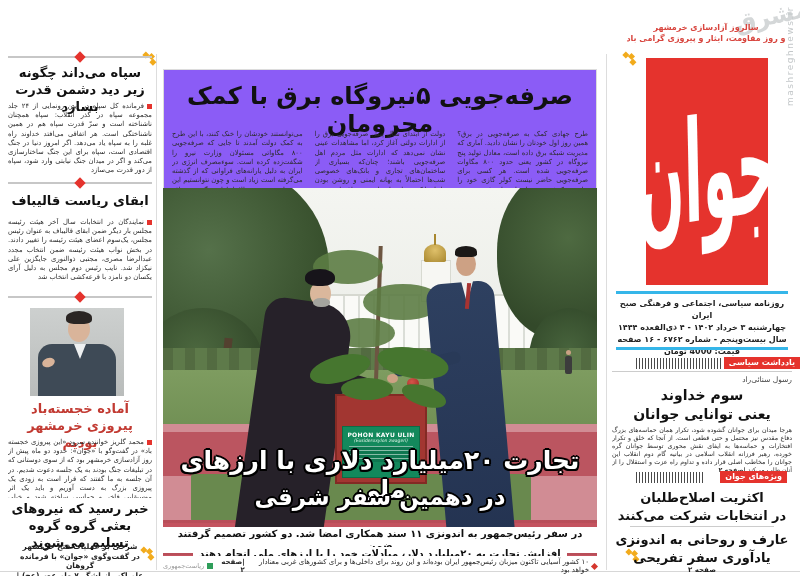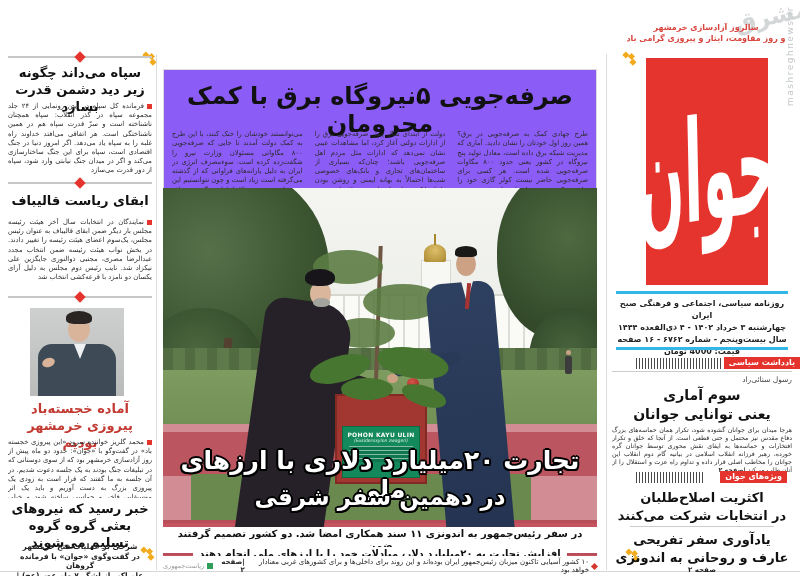--- a/index.html
+++ b/index.html
@@ -177,41 +177,41 @@
   </div>
   <div class="brule" style="top:347px;"></div>
 
   <div class="tagrow" style="top:356px;">
     <div class="barcode"></div>
     <div class="rlabel">یادداشت سیاسی</div>
     <div class="jlogo">↙</div>
   </div>
   <div class="author fa">رسول سنائی‌راد</div>
   <div class="note-title fa">
-    <div>سوم آماری</div>
+    <div>سوم خداوند</div>
     <div>یعنی توانایی جوانان</div>
   </div>
   <div class="note-body fa">
     <span>هرجا میدان برای جوانان گشوده شود، تکرار همان حماسه‌های بزرگ دفاع مقدس نیز محتمل و حتی قطعی است. از آنجا که خلق و تکرار افتخارات و حماسه‌ها به ایفای نقش محوری توسط جوانان گره خورده، رهبر فرزانه انقلاب اسلامی در بیانیه گام دوم انقلاب این جوانان را مخاطب اصلی قرار داده و تداوم راه عزت و استقلال را از آنان طلب می‌کند</span>
     <b>|صفحه ۲</b>
   </div>
 
   <div class="tagrow" style="top:470px;gap:16px;">
     <div class="barcode"></div>
     <div class="rlabel">ویژه‌های جوان</div>
     <div class="jlogo">↙</div>
   </div>
   <div class="rc-head fa" style="top:489px;">
     <div>اکثریت اصلاح‌طلبان</div>
     <div>در انتخابات شرکت می‌کنند</div>
   </div>
   <div class="minirule"></div>
   <div class="rc-head fa" style="top:531px;">
+    <div>عارف و روحانی به اندونزی</div>
     <div>یادآوری سفر تفریحی</div>
-    <div>عارف و روحانی به اندونزی</div>
   </div>
   <div class="rc-page fa">صفحه ۲</div>
 
   <div class="lead-frame">
     <div class="lead-headline fa">صرفه‌جویی ۵نیروگاه برق با کمک محرومان</div>
     <div class="lead-cols">
       <div class="lcol">طرح جهادی کمک به صرفه‌جویی در برق؟ همین روز اول خودتان را نشان دادید. آماری که مدیریت شبکه برق داده است، معادل تولید پنج نیروگاه در کشور یعنی حدود ۸۰۰ مگاوات صرفه‌جویی شده است. هر کسی برای صرفه‌جویی حاضر نیست کولر گازی خود را خاموش کند؛ یعنی در اینجا نیز این قشر محروم و مستضعف هستند که به داد دولت آمده‌اند. وزیر نیرو از چندی پیش اعلام کرد که خاموشی یک کولر گازی یک میلیون تومان پاداش خواهد داشت</div>
       <div class="lcol">دولت از ابتدای سال پیش صرفه‌جویی برق را از ادارات دولتی آغاز کرد، اما مشاهدات عینی نشان نمی‌دهد که ادارات مثل مردم اهل صرفه‌جویی باشند؛ چنان‌که بسیاری از ساختمان‌های تجاری و بانک‌های خصوصی شب‌ها احتمالاً به بهانه ایمنی و روشن بودن داخل بانک و ساختمان تا صبح چراغشان روشن است. آن کس که می‌تواند مشمول پاداش صرفه‌جویی برق باشد نیز در مناطق سرسبز نیست و عکس کسانی که تاکنون برق ارزان داشته‌اند در مناطق گرم و محروم</div>
       <div class="lcol">
         <span>می‌توانستند خودشان را خنک کنند، با این طرح به کمک دولت آمدند تا جایی که صرفه‌جویی ۸۰۰ مگاواتی مسئولان وزارت نیرو را شگفت‌زده کرده است. سوءمصرف انرژی در ایران به دلیل یارانه‌های فراوانی که از گذشته می‌گرفته است زیاد است و چون نتوانستیم این رویه را تغییر دهیم حالا با یارانه دیگری در واقع از مردم برق می‌خریم. دولت و وزارت نیرو باید فکری هم به حال بدمصرف‌ها و آنها که هیچ تشویقی آنان را به مصرف بهینه وادار نمی‌سازد بکنند.</span>

